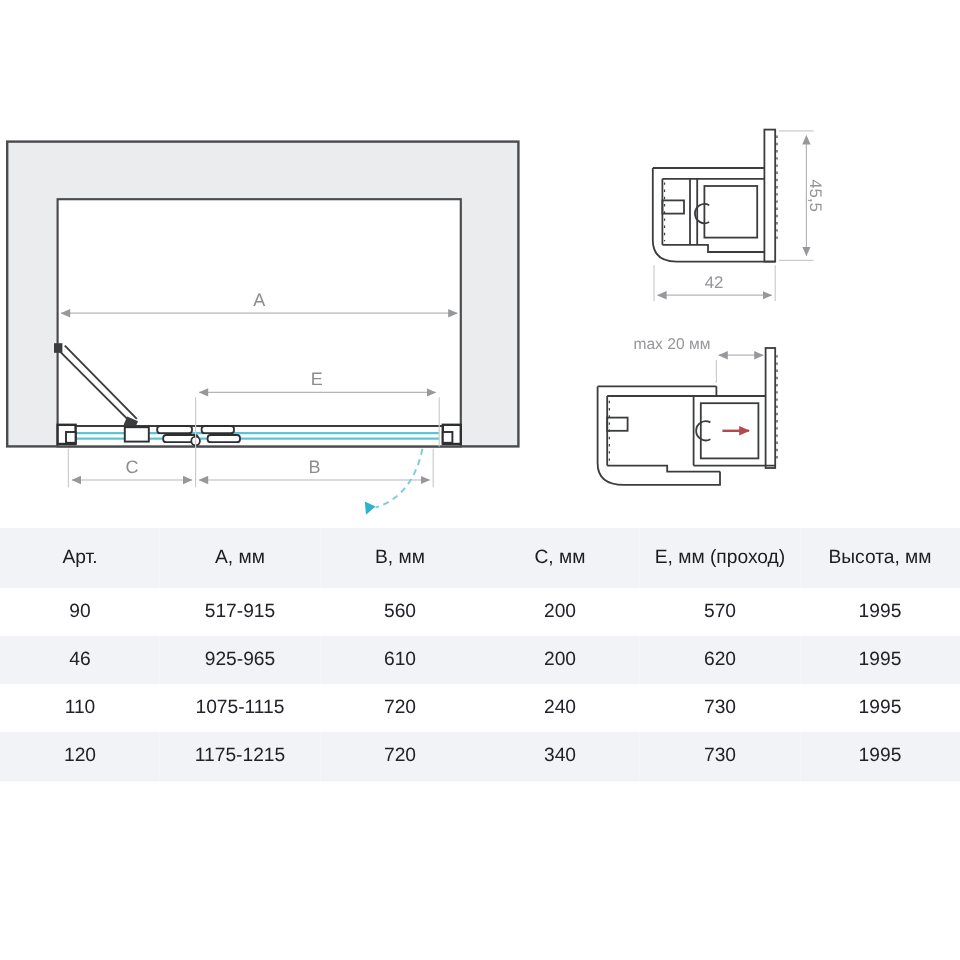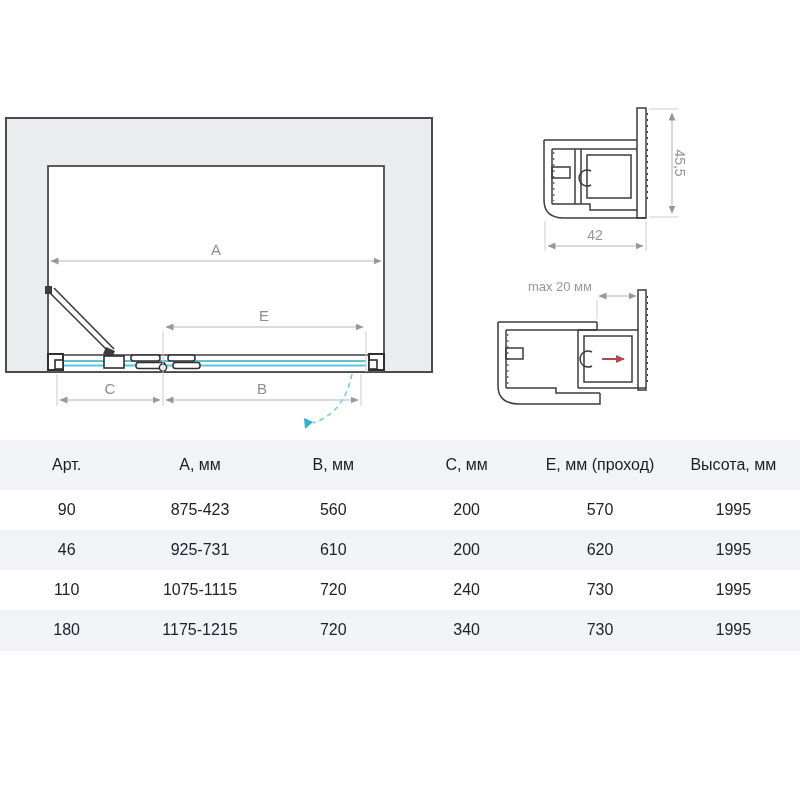--- a/index.html
+++ b/index.html
@@ -205,44 +205,44 @@
           <th>А, мм</th>
           <th>В, мм</th>
           <th>С, мм</th>
           <th>Е, мм (проход)</th>
           <th>Высота, мм</th>
         </tr>
       </thead>
       <tbody>
         <tr>
           <td>90</td>
-          <td>875-423</td>
+          <td>517-915</td>
           <td>560</td>
           <td>200</td>
           <td>570</td>
           <td>1995</td>
         </tr>
         <tr>
           <td>46</td>
-          <td>925-731</td>
+          <td>925-965</td>
           <td>610</td>
           <td>200</td>
           <td>620</td>
           <td>1995</td>
         </tr>
         <tr>
           <td>110</td>
           <td>1075-1115</td>
           <td>720</td>
           <td>240</td>
           <td>730</td>
           <td>1995</td>
         </tr>
         <tr>
-          <td>180</td>
+          <td>120</td>
           <td>1175-1215</td>
           <td>720</td>
           <td>340</td>
           <td>730</td>
           <td>1995</td>
         </tr>
       </tbody>
     </table>
   </div>
 

